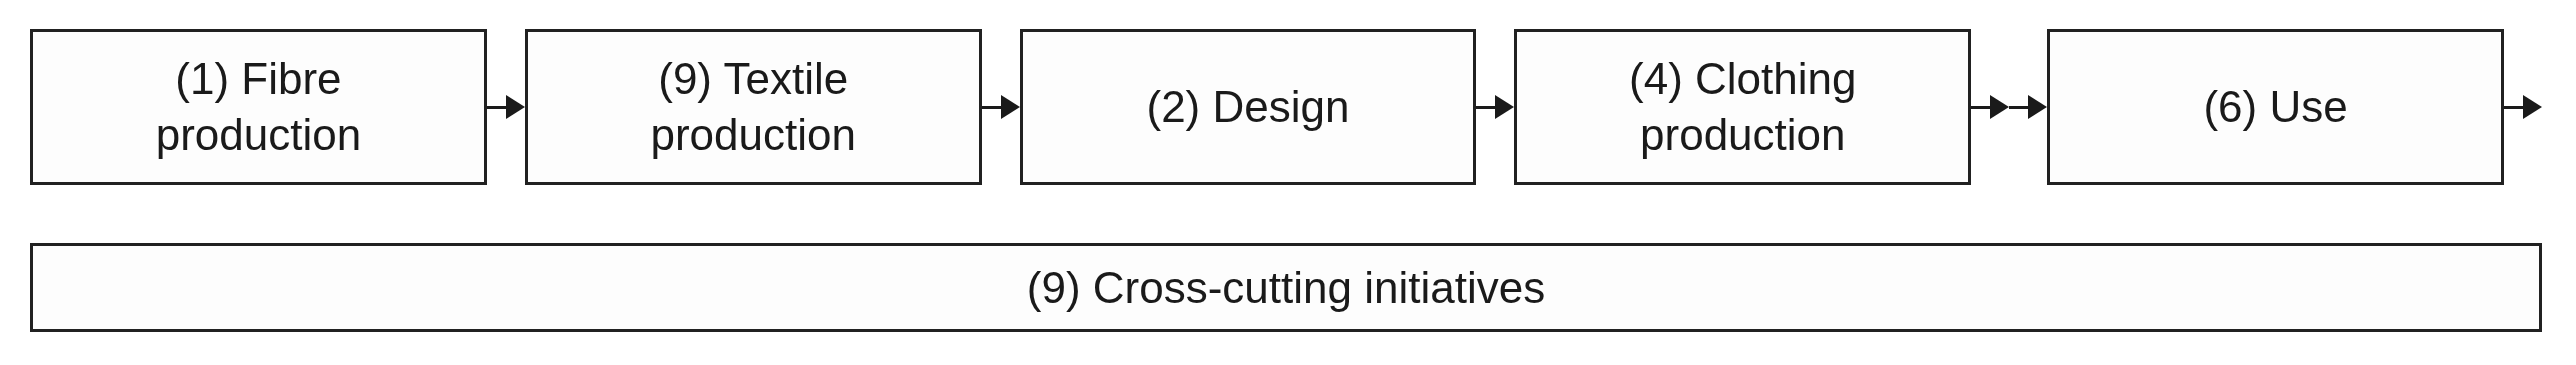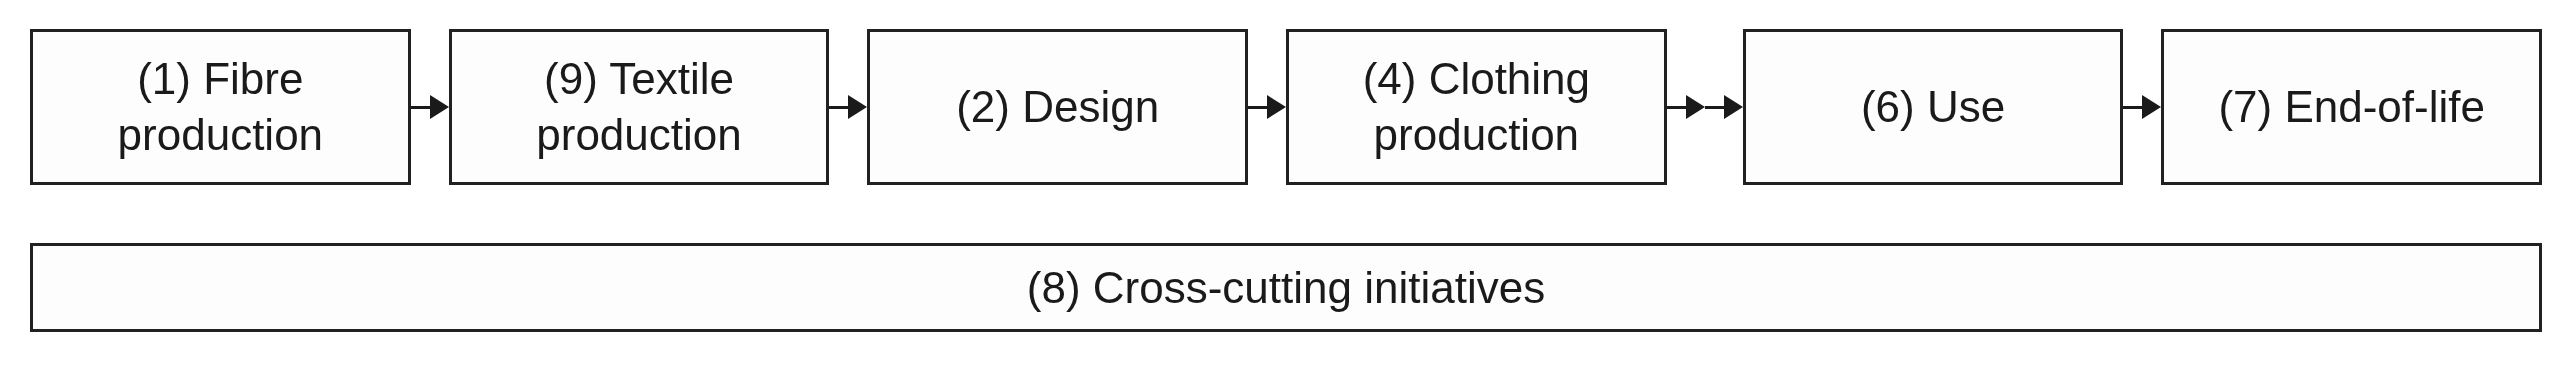--- a/index.html
+++ b/index.html
@@ -131,24 +131,21 @@
 
     <div class="process-box">
       <span>(6) Use</span>
     </div>
 
     <div class="connector">
       <div class="arrow-line"></div>
       <div class="arrow-head"></div>
     </div>
 
-    <div class="process-box">
-      <span>(7) End-of-life</span>
-    </div>
 
   </div>
 
   <div class="cross-bar">
-    <span>(8) Cross-cutting initiatives</span>
+    <span>(9) Cross-cutting initiatives</span>
   </div>
 
 </div>
 
 
 </body></html>

